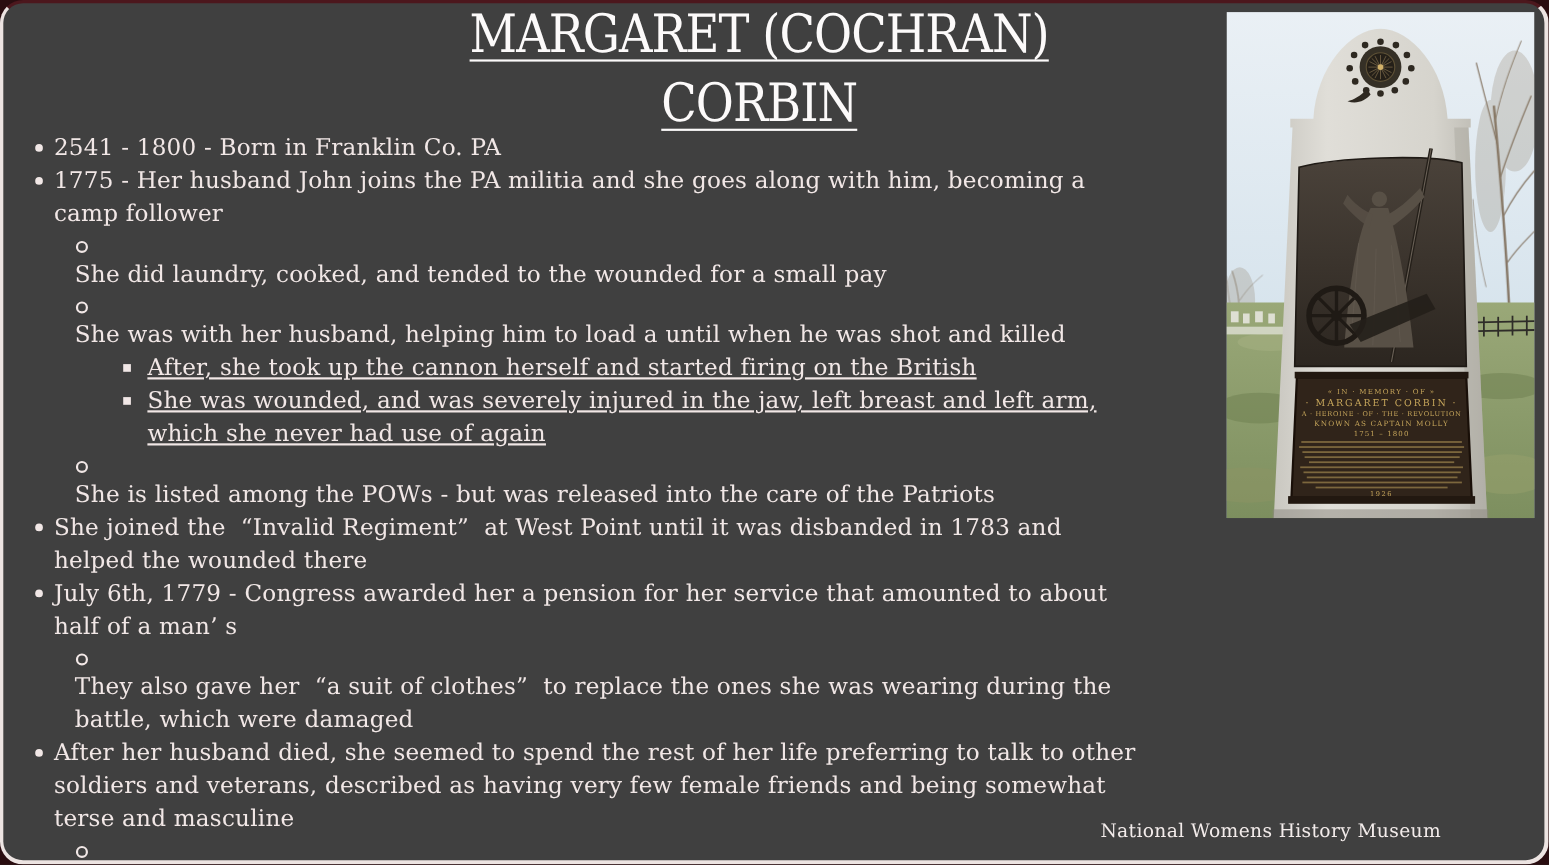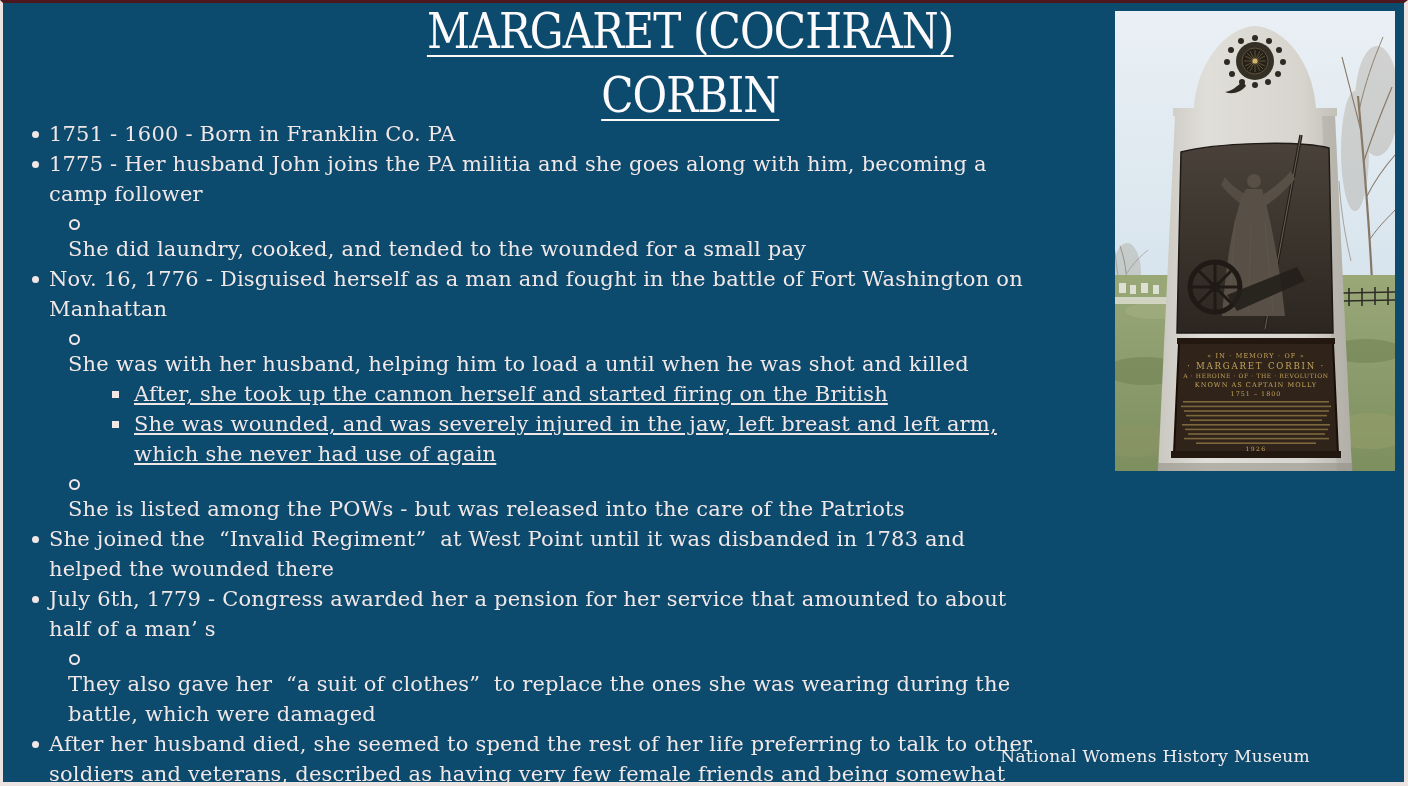--- a/index.html
+++ b/index.html
@@ -1,22 +1,22 @@
 <!DOCTYPE html>
 <html><head>
 <meta charset="utf-8">
 <style>
   * { margin:0; padding:0; box-sizing:border-box; }
   html,body { background:#2a0d10; }
   .slide {
     position:relative; width:1408px; height:786px; overflow:hidden;
-    background:#0c4a6e;
+    background:#404040;
     border-left:3px solid #EDE4E2; border-right:4px solid #EDE4E2;
     border-bottom:4px solid #EDE4E2; border-top:3px solid #4C171D;
-    font-family:"DejaVu Serif", serif; color:#F1E7E6;
+    font-family:"DejaVu Serif", serif; color:#F1E7E6;border-radius:21px;
   }
   .title-wrap { position:absolute; top:2px; left:0; width:1374px; text-align:center; line-height:52px; }
   .title-line {
     display:inline-block; color:#FCFAFA; font-size:48px; font-weight:400;
     letter-spacing:-1px; transform:scaleX(0.88); transform-origin:center;
     text-decoration:underline; text-underline-offset:7px; text-decoration-thickness:2px;
     white-space:nowrap;
   }
   .content { position:absolute; top:116px; left:28px; width:1080px; font-size:21px; line-height:30px; letter-spacing:.2px; }
   .item { display:flex; align-items:flex-start; }
@@ -42,33 +42,29 @@
 <div class="slide">
 
   <header class="title-wrap">
     <span class="title-line">MARGARET (COCHRAN)</span><br>
     <span class="title-line">CORBIN</span>
   </header>
 
   <main class="content" id="bullet-list">
       <div class="item lvl1">
         <span class="b"></span>
-        <div class="t">1751 - 1600 - Born in Franklin Co. PA</div>
+        <div class="t">2541 - 1800 - Born in Franklin Co. PA</div>
       </div>
       <div class="item lvl1">
         <span class="b"></span>
         <div class="t">1775 - Her husband John joins the PA militia and she goes along with him, becoming a camp follower</div>
       </div>
       <div class="item lvl2">
         <span class="b"></span>
         <div class="t">She did laundry, cooked, and tended to the wounded for a small pay</div>
-      </div>
-      <div class="item lvl1">
-        <span class="b"></span>
-        <div class="t">Nov. 16, 1776 - Disguised herself as a man and fought in the battle of Fort Washington on Manhattan</div>
       </div>
       <div class="item lvl2">
         <span class="b"></span>
         <div class="t">She was with her husband, helping him to load a until when he was shot and killed</div>
       </div>
       <div class="item lvl3">
         <span class="b"></span>
         <div class="t">After, she took up the cannon herself and started firing on the British</div>
       </div>
       <div class="item lvl3">

